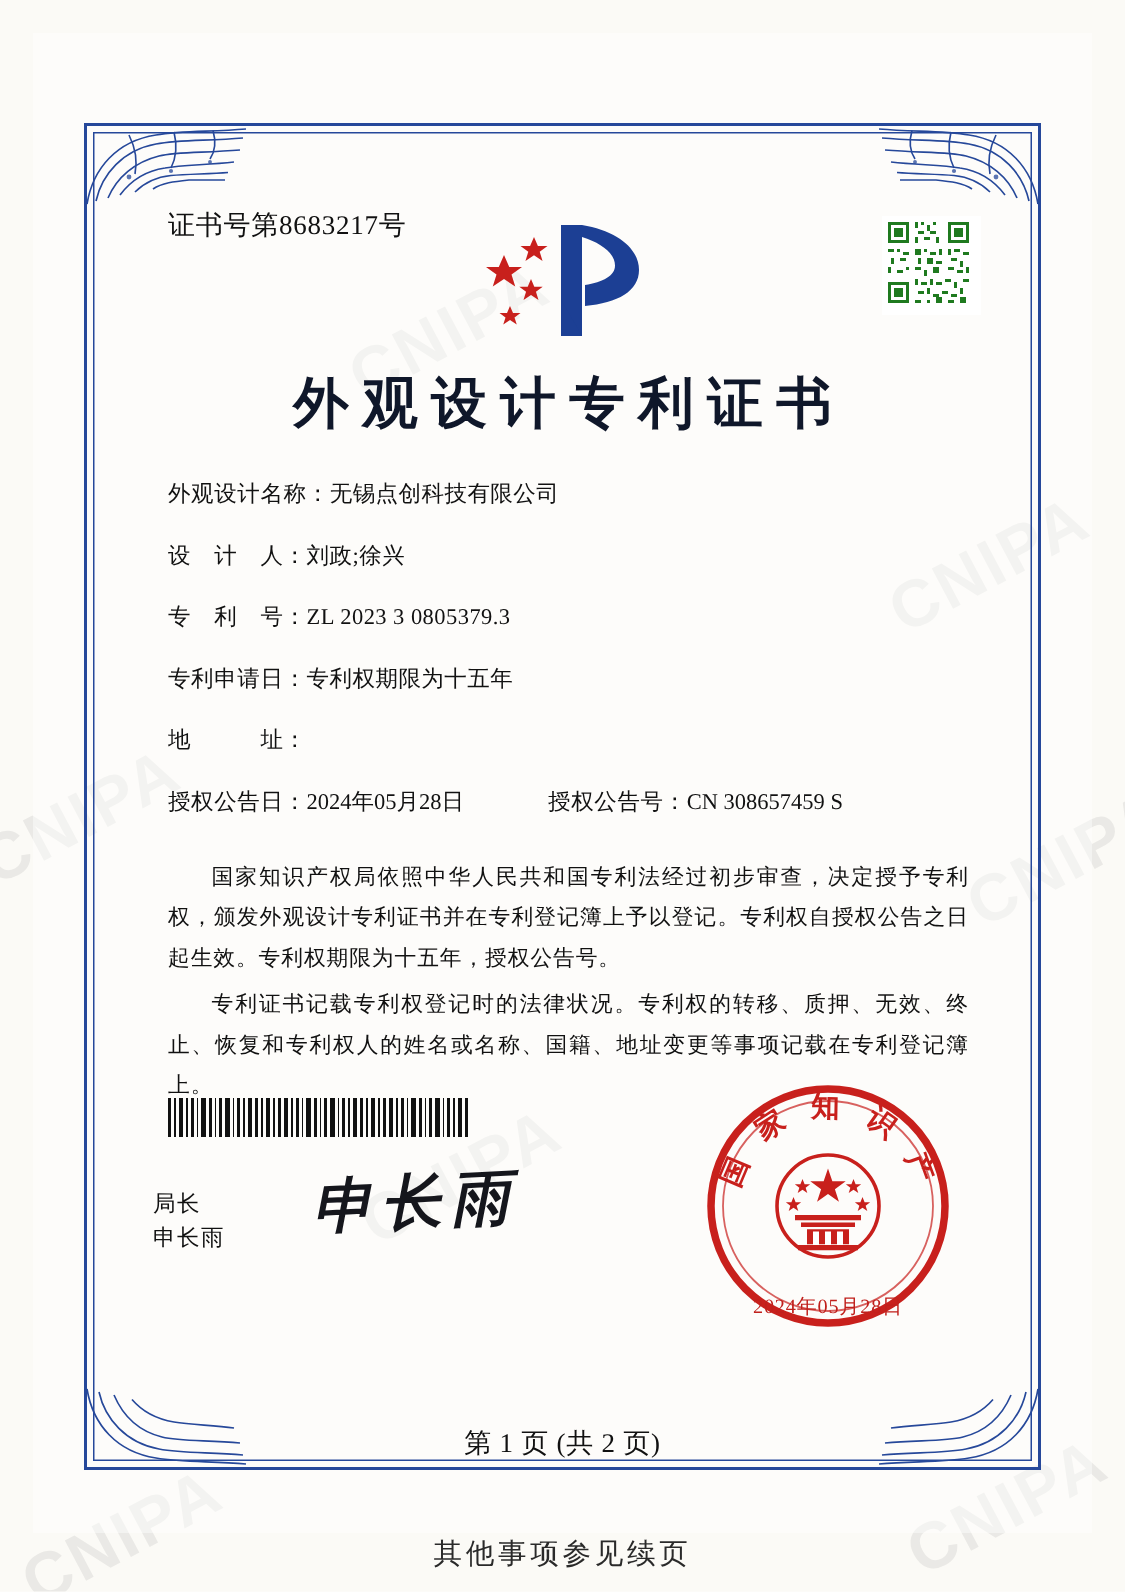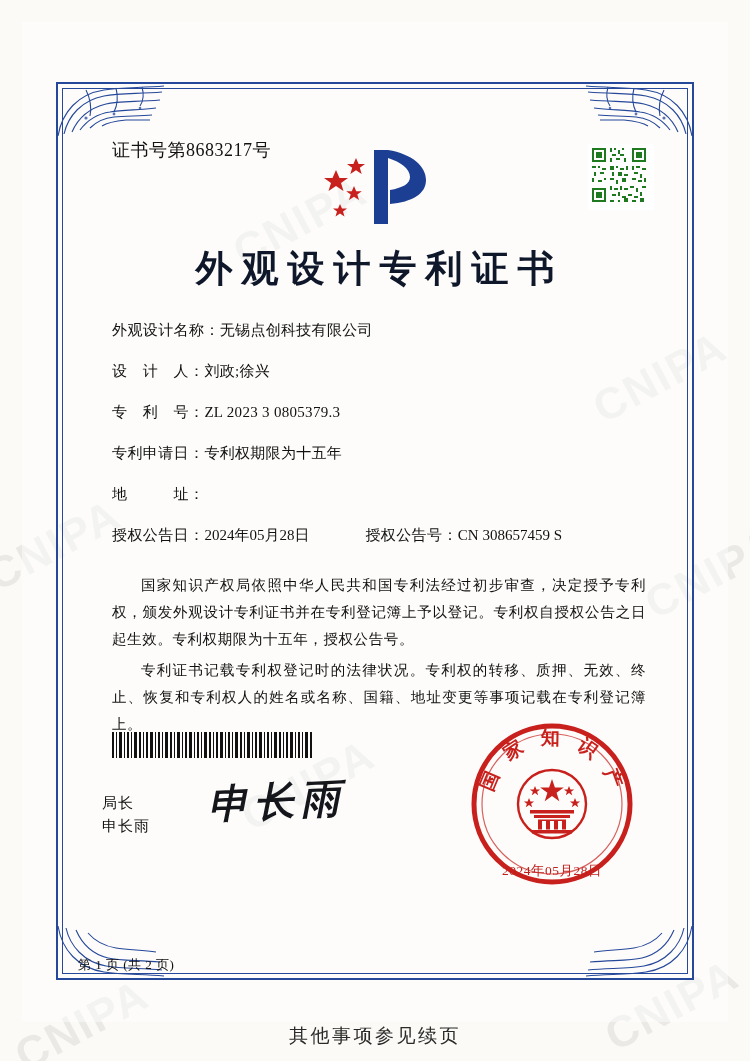--- a/index.html
+++ b/index.html
@@ -223,22 +223,22 @@
     color: #c0201c;
     letter-spacing: 0.5px;
   }
 
   
   .page-num {
     position: absolute;
     left: 0;
     right: 0;
     bottom: -14px;
-    text-align: left;
-    font-size: 13px;
+    text-align: center;
+    font-size: 18px;
     letter-spacing: 0.5px;
     margin-top: 45px;
   }
   .footnote {
     position: absolute;
     left: 0;
     right: 0;
     bottom: 12px;
     text-align: center;
     font-size: 19px;

